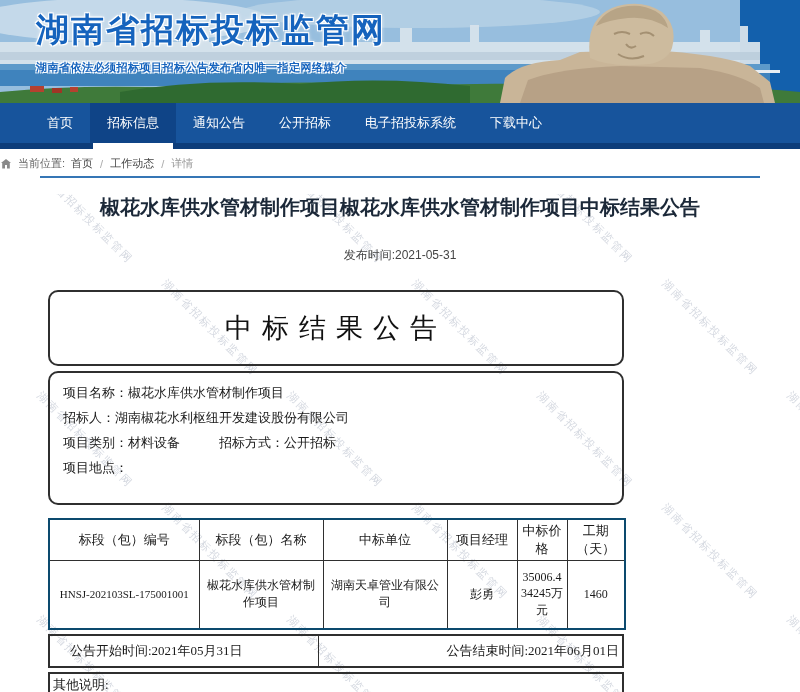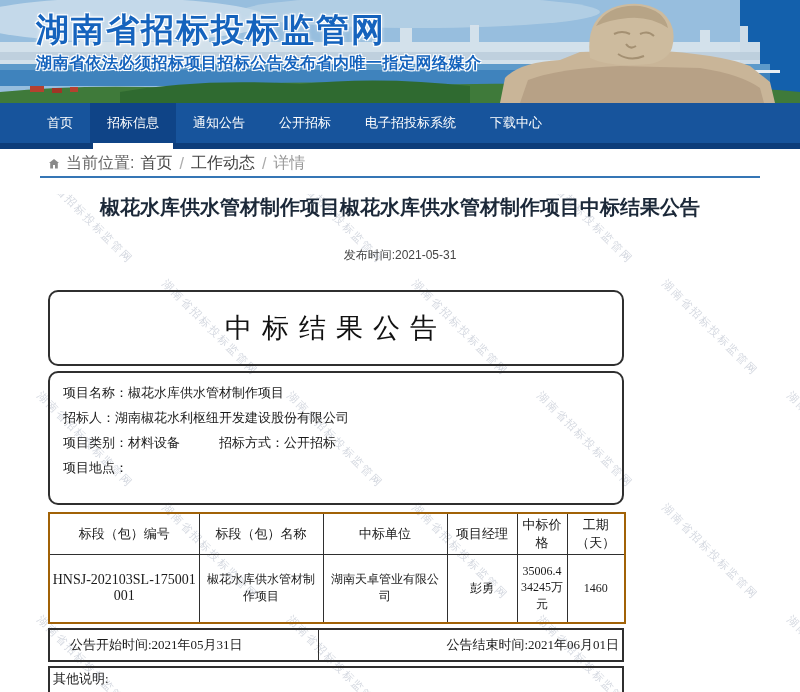--- a/index.html
+++ b/index.html
@@ -6,35 +6,35 @@
   html,body { width:800px; height:692px; overflow:hidden; background:#fff;
               font-family:"Liberation Sans","DejaVu Sans",sans-serif; }
 
   
   .banner { position:relative; width:800px; height:103px; overflow:hidden;
             background:linear-gradient(90deg,#8fb9de 0%,#9cc2e2 55%,#1b66b4 93%,#1360ac 100%); }
   .banner svg { position:absolute; left:0; top:0; }
   .banner-text { position:absolute; left:36px; top:8px; z-index:3; }
   .banner-title { font-size:33px; font-weight:bold; letter-spacing:2px; color:#1563bd;
     text-shadow:-1px -1px 0 #fff,1px -1px 0 #fff,-1px 1px 0 #fff,1px 1px 0 #fff,0 0 4px #fff; }
-  .banner-sub { font-size:16px; font-weight:bold; color:#1563bd; letter-spacing:.5px;
+  .banner-sub { margin-top:7px; font-size:11px; font-weight:bold; color:#1563bd; letter-spacing:.5px;
     text-shadow:-1px -1px 0 #fff,1px -1px 0 #fff,-1px 1px 0 #fff,1px 1px 0 #fff; }
 
   
   .nav { display:flex; align-items:stretch; width:800px; height:46px; background:#17549c;
          border-bottom:6px solid #0d3d7a; padding-left:30px; }
   .nav-item { position:relative; display:flex; align-items:center; padding:0 17px; color:#fff;
               font-size:13px; cursor:pointer; }
   .nav-item.active { background:#0f4487; }
   .nav-item.active::after { content:""; position:absolute; left:3px; right:3px; bottom:-6px;
               height:6px; background:#fff; }
 
   
-  .crumbbar { position:relative; height:29px; display:flex; align-items:center; padding-left:48px;
-              font-size:16px; color:#666; }
+  .crumbbar { position:relative; height:29px; display:flex; align-items:center; 
+              font-size:11px; color:#666; }
   .crumbbar .sep { margin:0 7px; color:#aaa; }
   .crumb-link { color:#444; cursor:pointer; }
   .crumb-cur { color:#999; }
   .crumb-icon { margin-right:6px; display:inline-flex; }
   .blue-line { position:absolute; left:40px; right:40px; bottom:0; height:2px; background:#3576b5; }
 
   
   .content { position:relative; width:800px; height:514px; }
   #watermark { position:absolute; inset:0; overflow:hidden; pointer-events:none; z-index:1; }
   #watermark span { position:absolute; white-space:nowrap; transform:rotate(45deg);
@@ -50,24 +50,24 @@
   .notice-box { margin-top:26px; height:76px; display:flex; align-items:center; justify-content:center; }
   .notice-heading { font-size:27px; letter-spacing:10px; color:#111; }
 
   .fields-box { margin-top:5px; height:134px; padding:7px 0 0 13px; }
   .field-line { font-size:13px; line-height:25px; }
 
   table { border-collapse:collapse; width:576px; margin-left:48px; table-layout:fixed; }
   .sec { margin-top:4px; }
   td,th { border:1px solid #2f2f2f; font-weight:normal; font-size:12px; padding:2px 3px;
           text-align:center; vertical-align:middle; word-break:break-all; }
-  .result-table { margin-top:7px; border:2px solid #a16207; }
+  .result-table { margin-top:13px; border:2px solid #0c4a6e; }
   .result-table th { height:40px; font-size:13px; }
   .result-table td { height:68px; }
-  .cell-code { font-size:14px; padding:14px 1px; }
+  .cell-code { font-size:11px; padding:14px 1px; }
   .time-table,.note-table { border:2px solid #2f2f2f; }
   .time-table td { height:32px; font-size:13px; }
   .td-start { width:47%; text-align:left; padding-left:20px; }
   .td-end { text-align:right; }
   .note-table td { height:26px; font-size:13px; text-align:left; vertical-align:top; }
 
   .attach-row { display:flex; align-items:center; margin:4px 0 0 40px; font-size:11px; color:#222; }
   .attach-row svg { margin-right:4px; }
 
   

